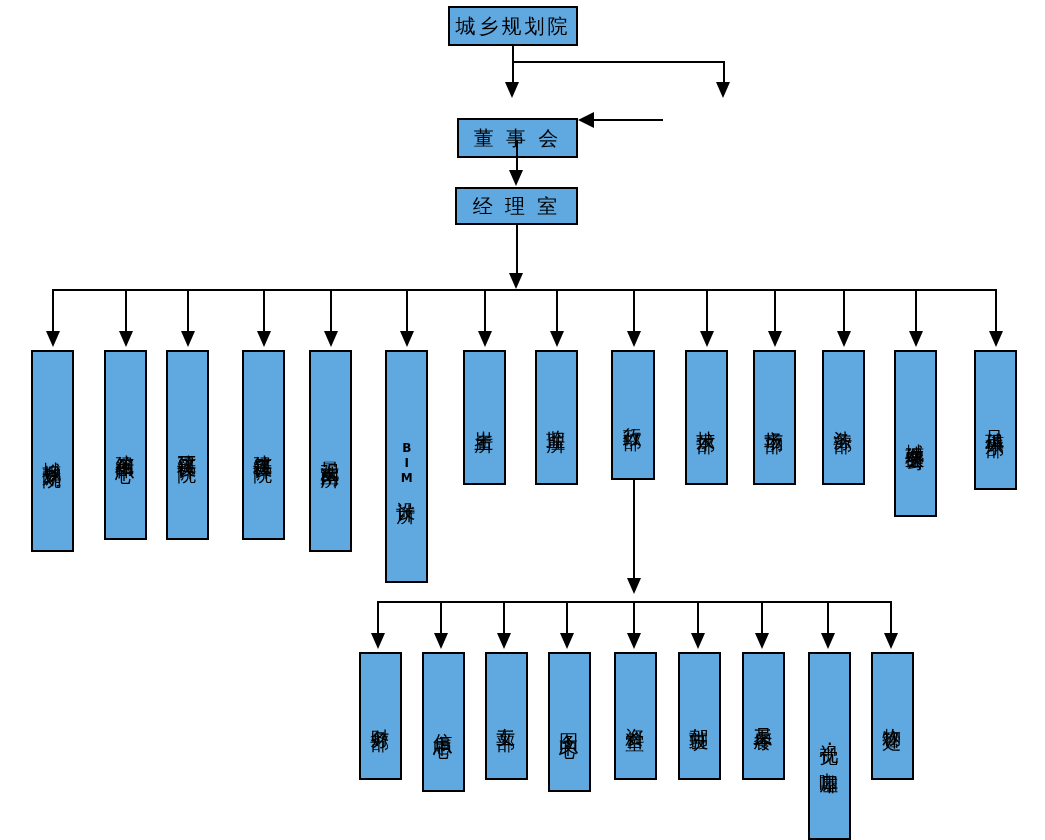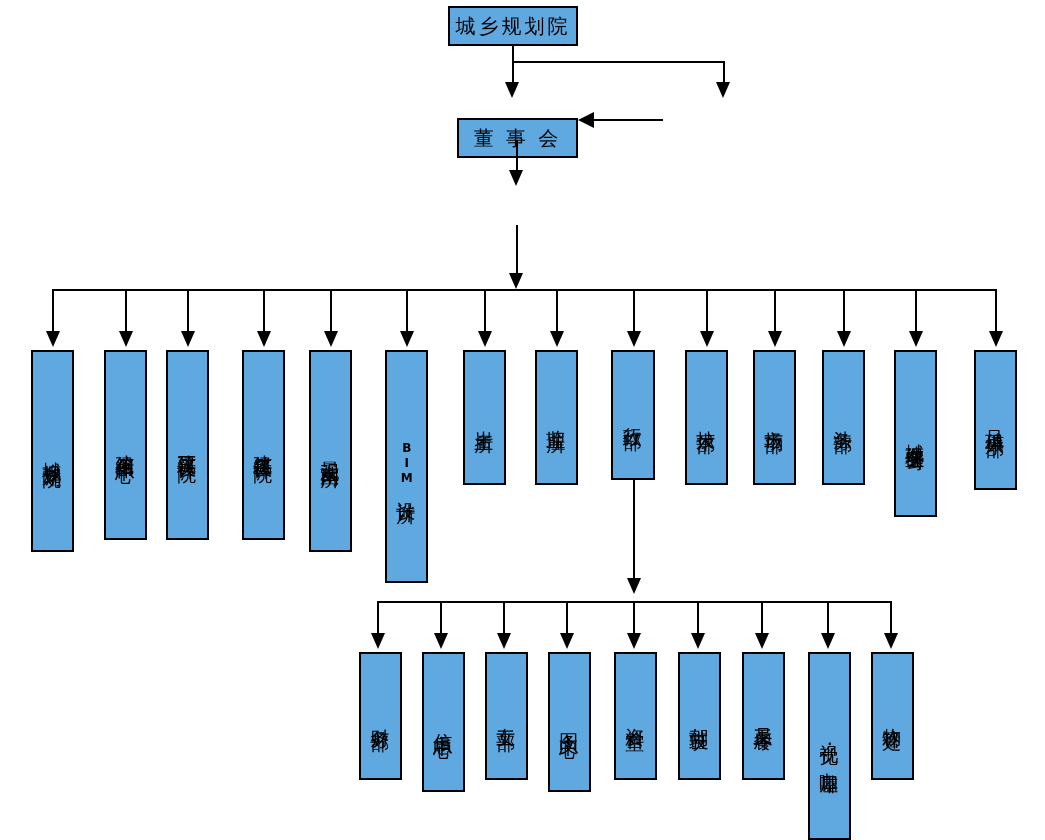--- a/index.html
+++ b/index.html
@@ -76,20 +76,23 @@
 
   <div class="node horiz" style="left:448px;top:6px;width:130px;height:40px;">
     <span class="lbl">城乡规划院</span>
   </div>
 
   <div class="node horiz" style="left:457px;top:100px;width:121px;height:40px;margin-top:18px;">
     <span class="lbl">董 事 会</span>
   </div>
 
 
+  <div class="node horiz" style="left:455px;top:187px;width:123px;height:38px;">
+    <span class="lbl">经 理 室</span>
+  </div>
 
   <div class="ln v" style="left:512px;top:46px;height:16px;"></div>
 
   <div class="ln h" style="left:512px;top:61px;width:212px;"></div>
 
   <div class="ln v" style="left:512px;top:61px;height:22px;"></div>
   <div class="arrow" style="left:505px;top:82px;"></div>
 
   <div class="ln v" style="left:723px;top:61px;height:22px;"></div>
   <div class="arrow" style="left:716px;top:82px;"></div>

